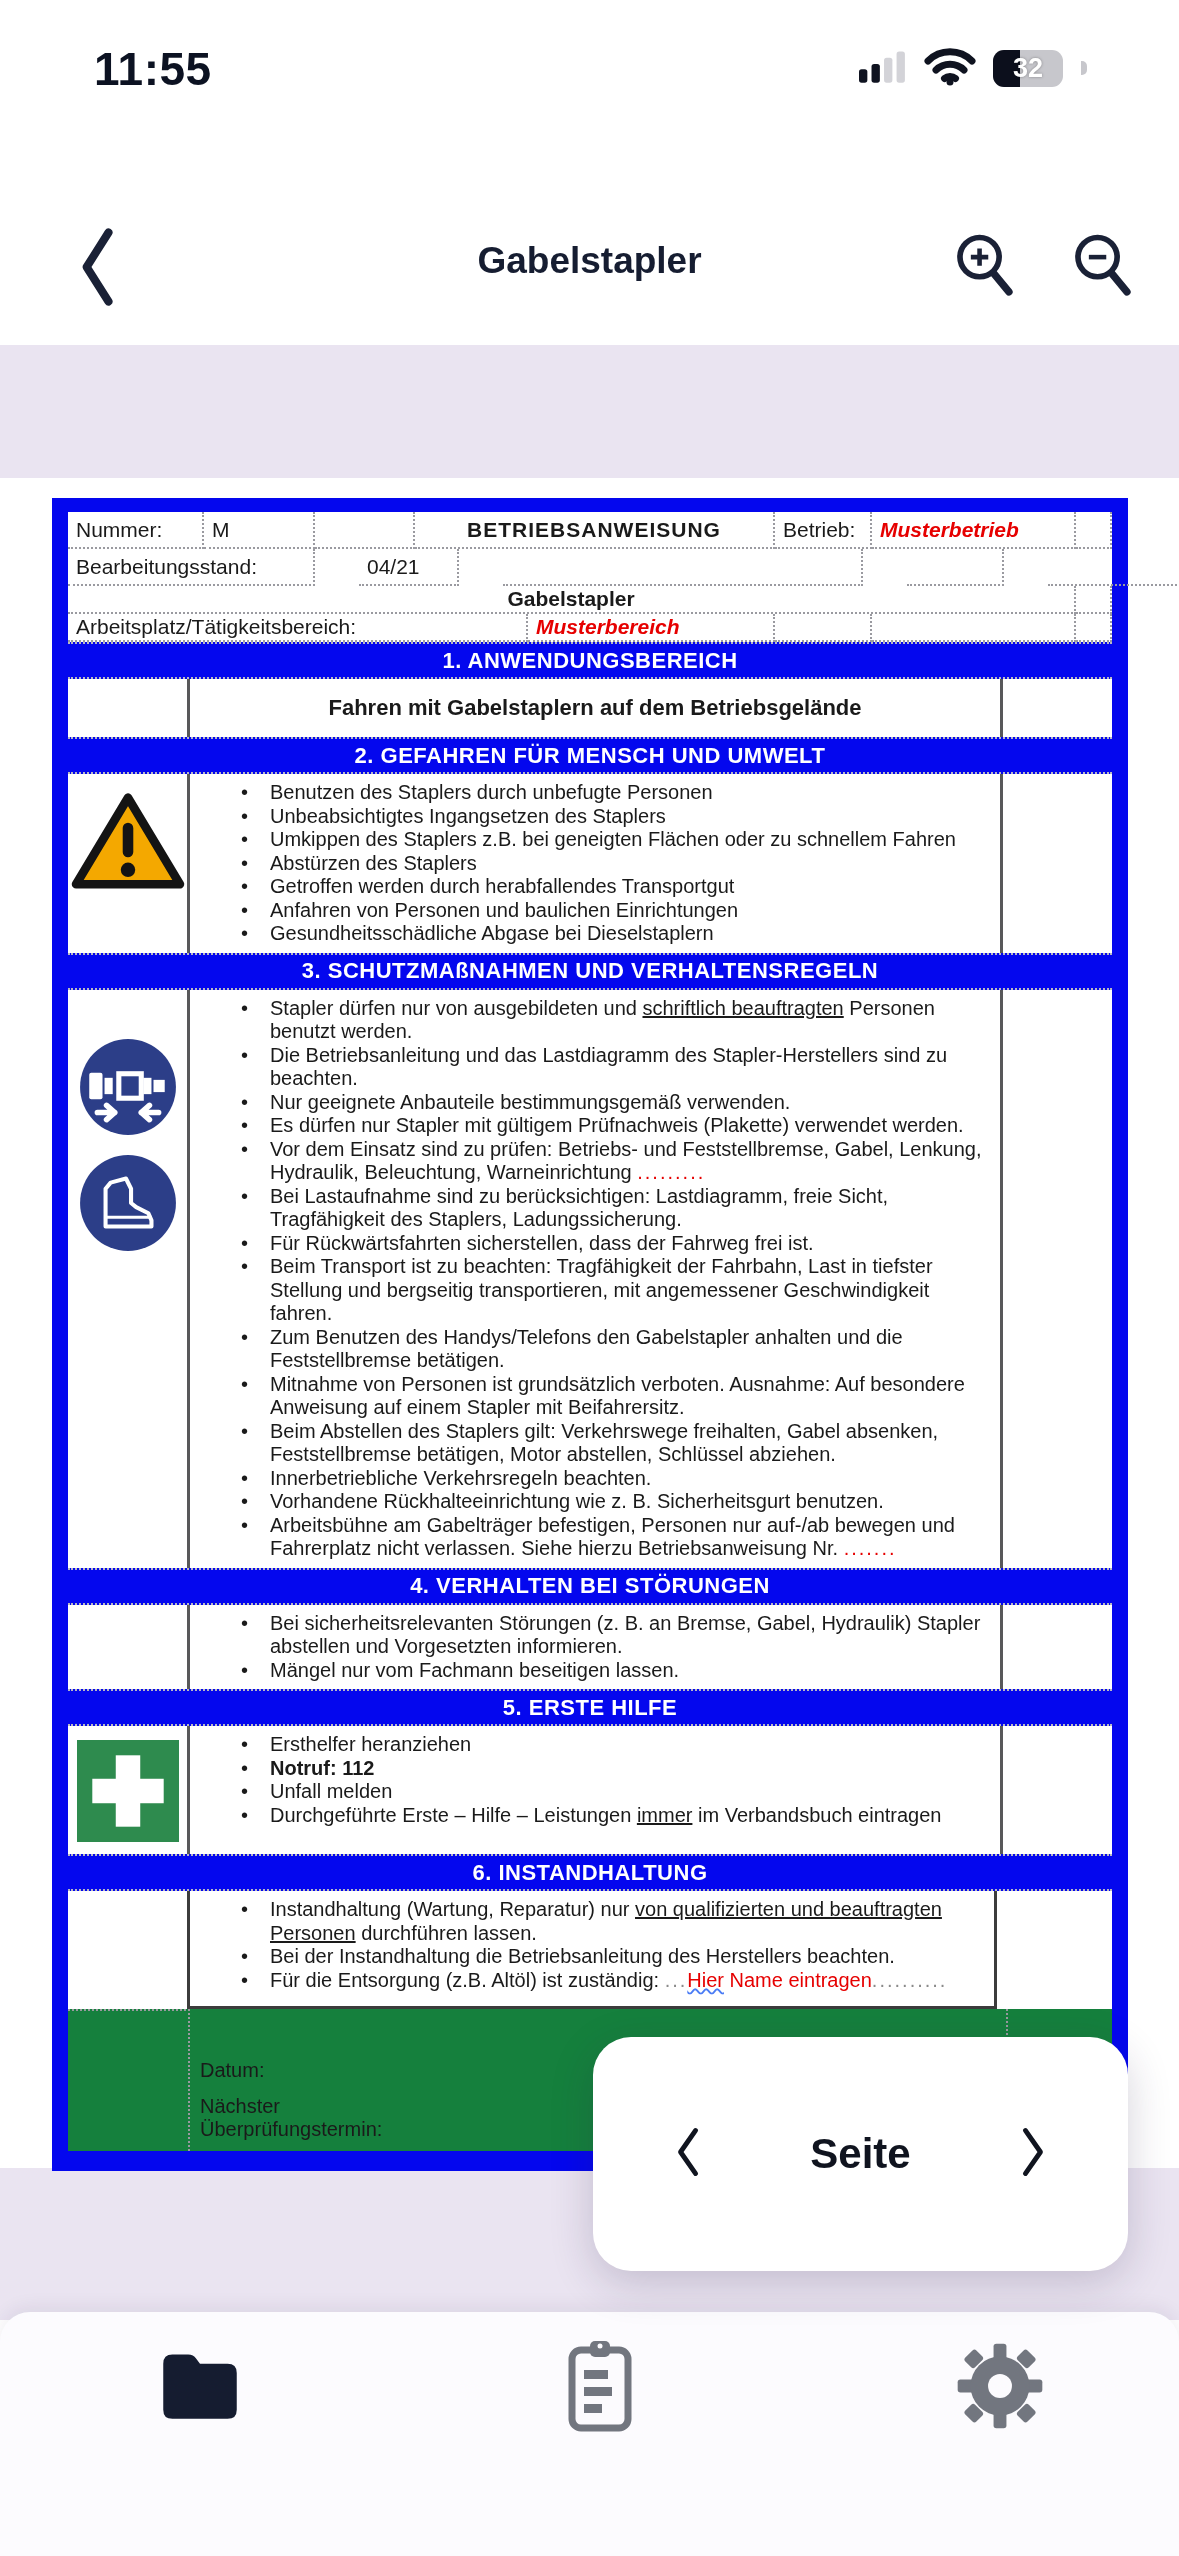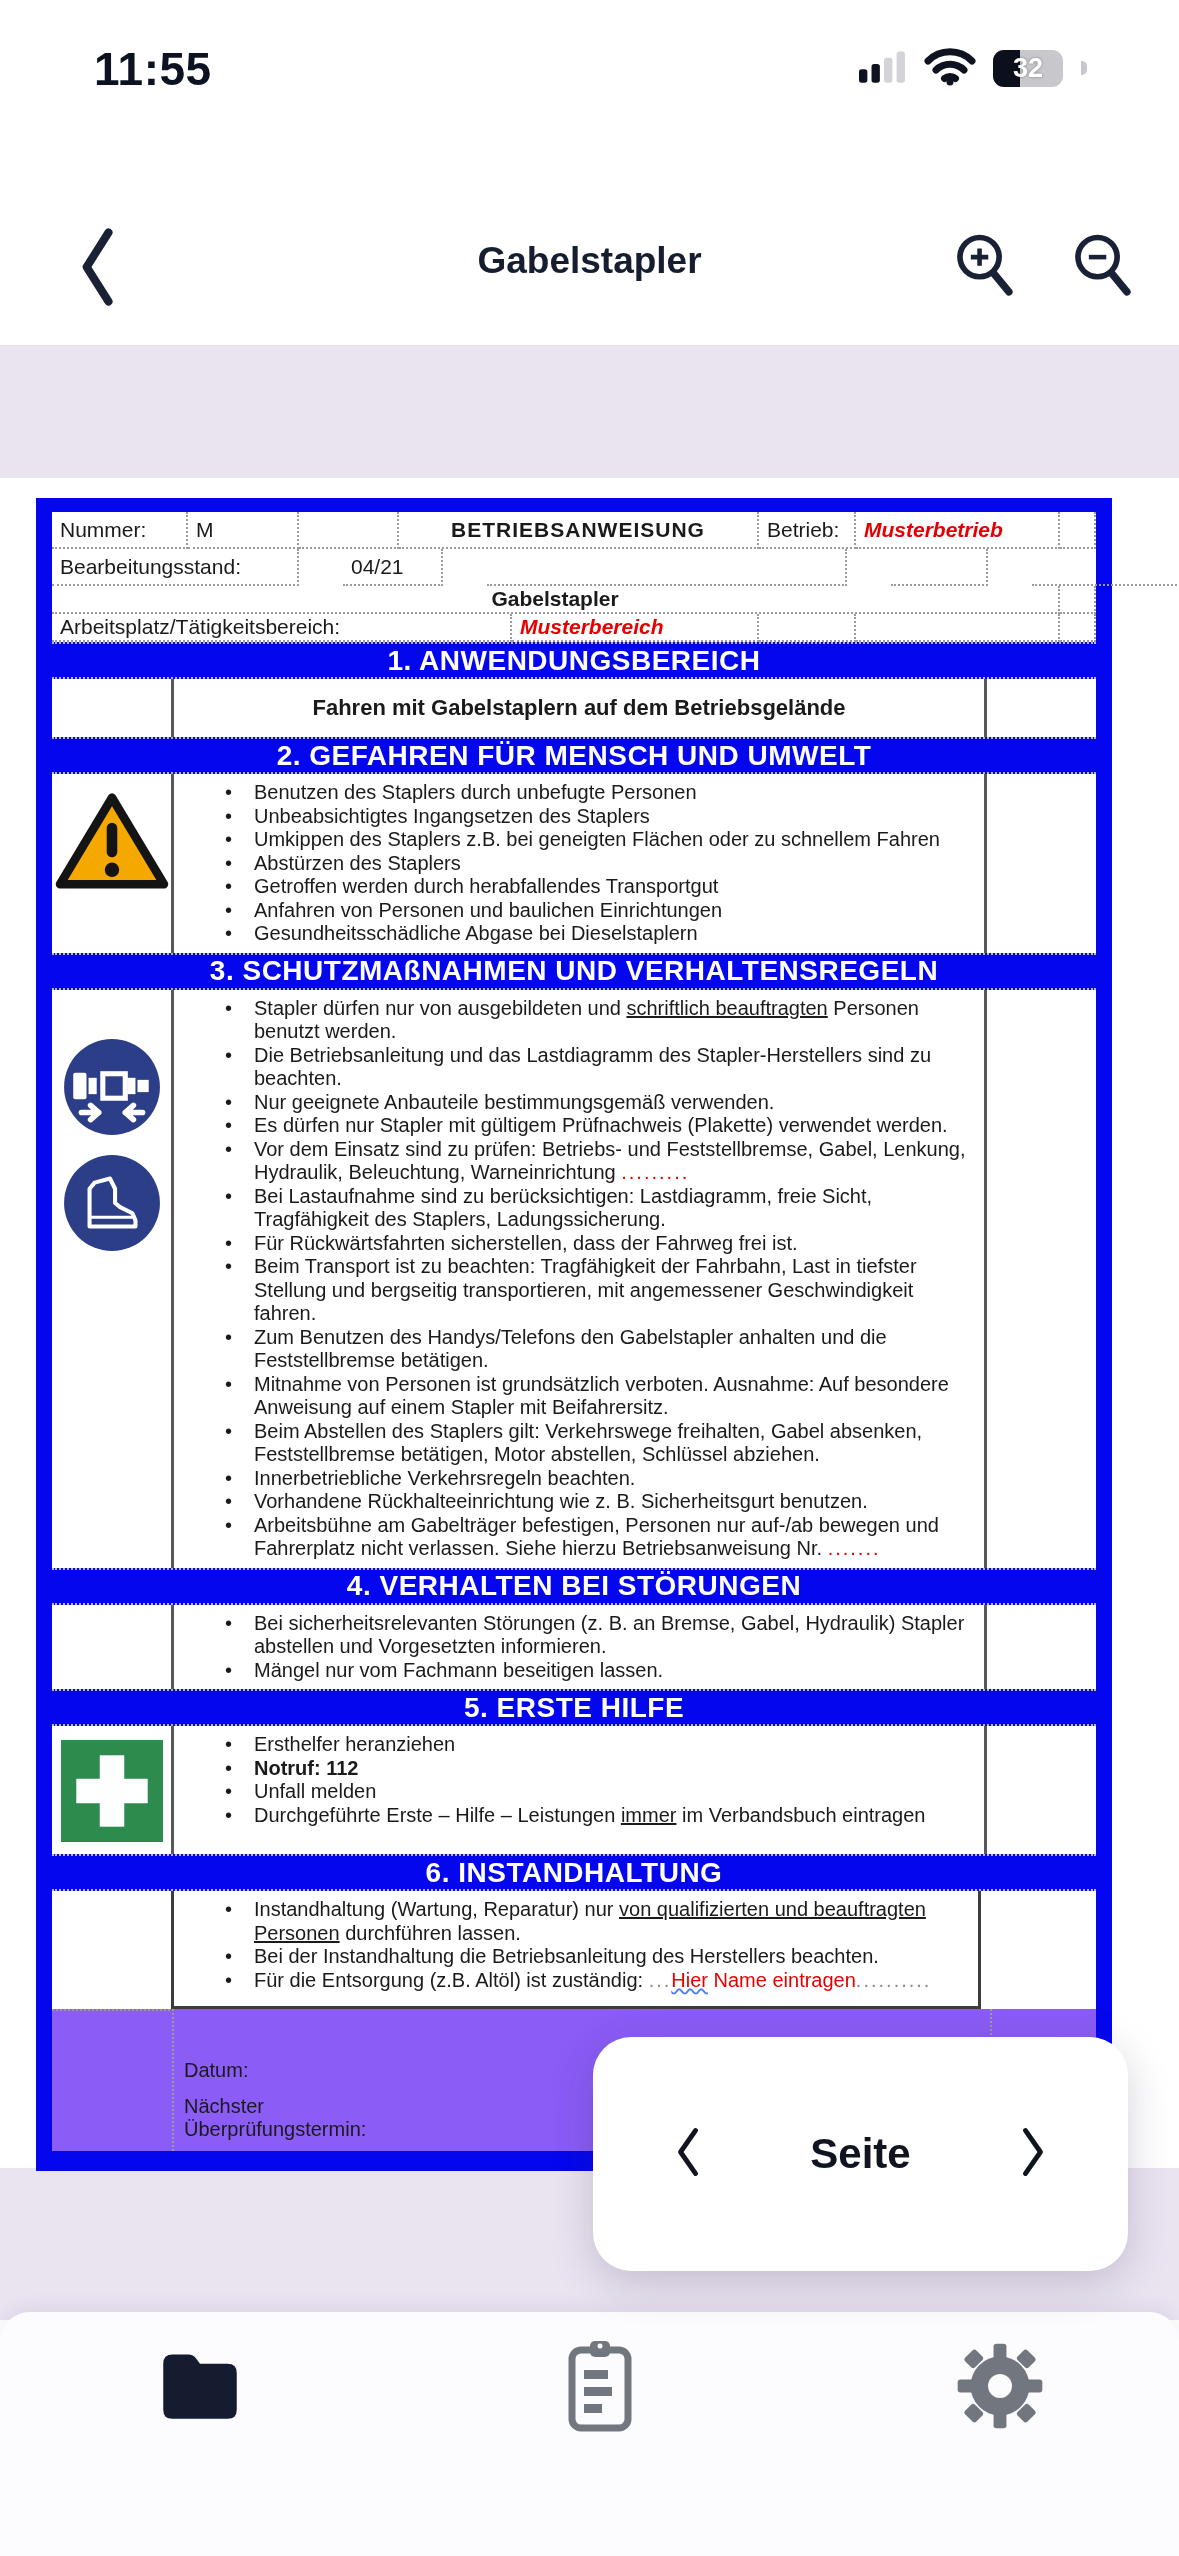--- a/index.html
+++ b/index.html
@@ -21,38 +21,38 @@
   .nav-bar { position:absolute; top:196px; left:0; width:1179px; height:148px; background:#fff; }
   .back-btn { position:absolute; left:62px; top:28px; width:70px; height:90px; display:flex; align-items:center; justify-content:center; }
   .nav-title { position:absolute; left:0; right:0; top:44px; text-align:center; font-size:37px; font-weight:700; color:#161d31; }
   .zoom-btn { position:absolute; top:26px; width:84px; height:96px; display:flex; align-items:center; justify-content:center; }
   .zoom-in  { right:152px; }
   .zoom-out { right:34px; }
   
   .viewer { position:absolute; top:345px; left:0; width:1179px; height:1975px; background:#eae4f1; }
   .page { position:absolute; top:133px; left:0; width:1179px; height:1690px; background:#ffffff; }
   .doc {
-    position:absolute; left:36px; top:20px; width:1076px;
+    position:absolute; left:52px; top:20px; width:1076px;
     border:16px solid #0407ee; border-top-width:14px; border-bottom-width:20px;
-    background:#8b5cf6; color:#1a1a1a;
+    background:#15803d; color:#1a1a1a;
   }
   .hrow { display:grid; background:#fff; }
   .hrow > div { border-right:2px dotted #9a9aa0; border-bottom:2px dotted #9a9aa0;
     display:flex; align-items:center; padding:2px 8px; font-size:21px; white-space:nowrap; overflow:hidden; }
   .hrow1 { grid-template-columns:136px 111px 100px 360px 97px 204px 36px; height:37px; }
   .hrow2 { grid-template-columns:247px 100px 360px 97px 204px 36px; height:37px;gap:44px; }
   .hrow3 { grid-template-columns:1008px 36px; height:28px; }
   .hrow4 { grid-template-columns:460px 247px 97px 204px 36px; height:28px; }
   .cell-center { justify-content:center; }
   .doc-type { font-weight:700; font-size:26px; letter-spacing:1px; }
   .red-val { color:#e60000; font-weight:700; font-style:italic; font-size:22px; }
   .machine-title { font-weight:700; font-size:23px; }
   .sec-bar { background:#0407ee; border-top:2px dotted #b9b9c2; border-bottom:2px dotted #b9b9c2;
     height:37px; display:flex; align-items:center; justify-content:center; }
-  .sec-bar span { color:#fff; font-weight:700; font-size:28px; letter-spacing:.5px; white-space:nowrap; }
+  .sec-bar span { color:#fff; font-weight:700; font-size:22px; letter-spacing:.5px; white-space:nowrap; }
   .sec-body { display:flex; align-items:stretch; background:#fff; }
   .icon-col { width:122px; border-right:3px solid #58585a; flex:none; display:flex; flex-direction:column; align-items:center; }
   .right-col { width:106px; border-left:3px solid #58585a; flex:none; }
   .content-col { width:810px; flex:none; padding:7px 14px 7px 43px; }
   .content-col.center-txt { display:flex; align-items:center; justify-content:center; padding:14px 10px; text-align:center; }
   .scope-text { font-weight:700; font-size:22px; }
   ul.bullets { list-style:none; }
   ul.bullets li { position:relative; padding-left:37px; font-size:20px; line-height:23.5px; }
   ul.bullets li::before { content:"•"; position:absolute; left:8px; top:0; font-size:20px; }
   .seg-u { text-decoration:underline;margin-top:28px; }

